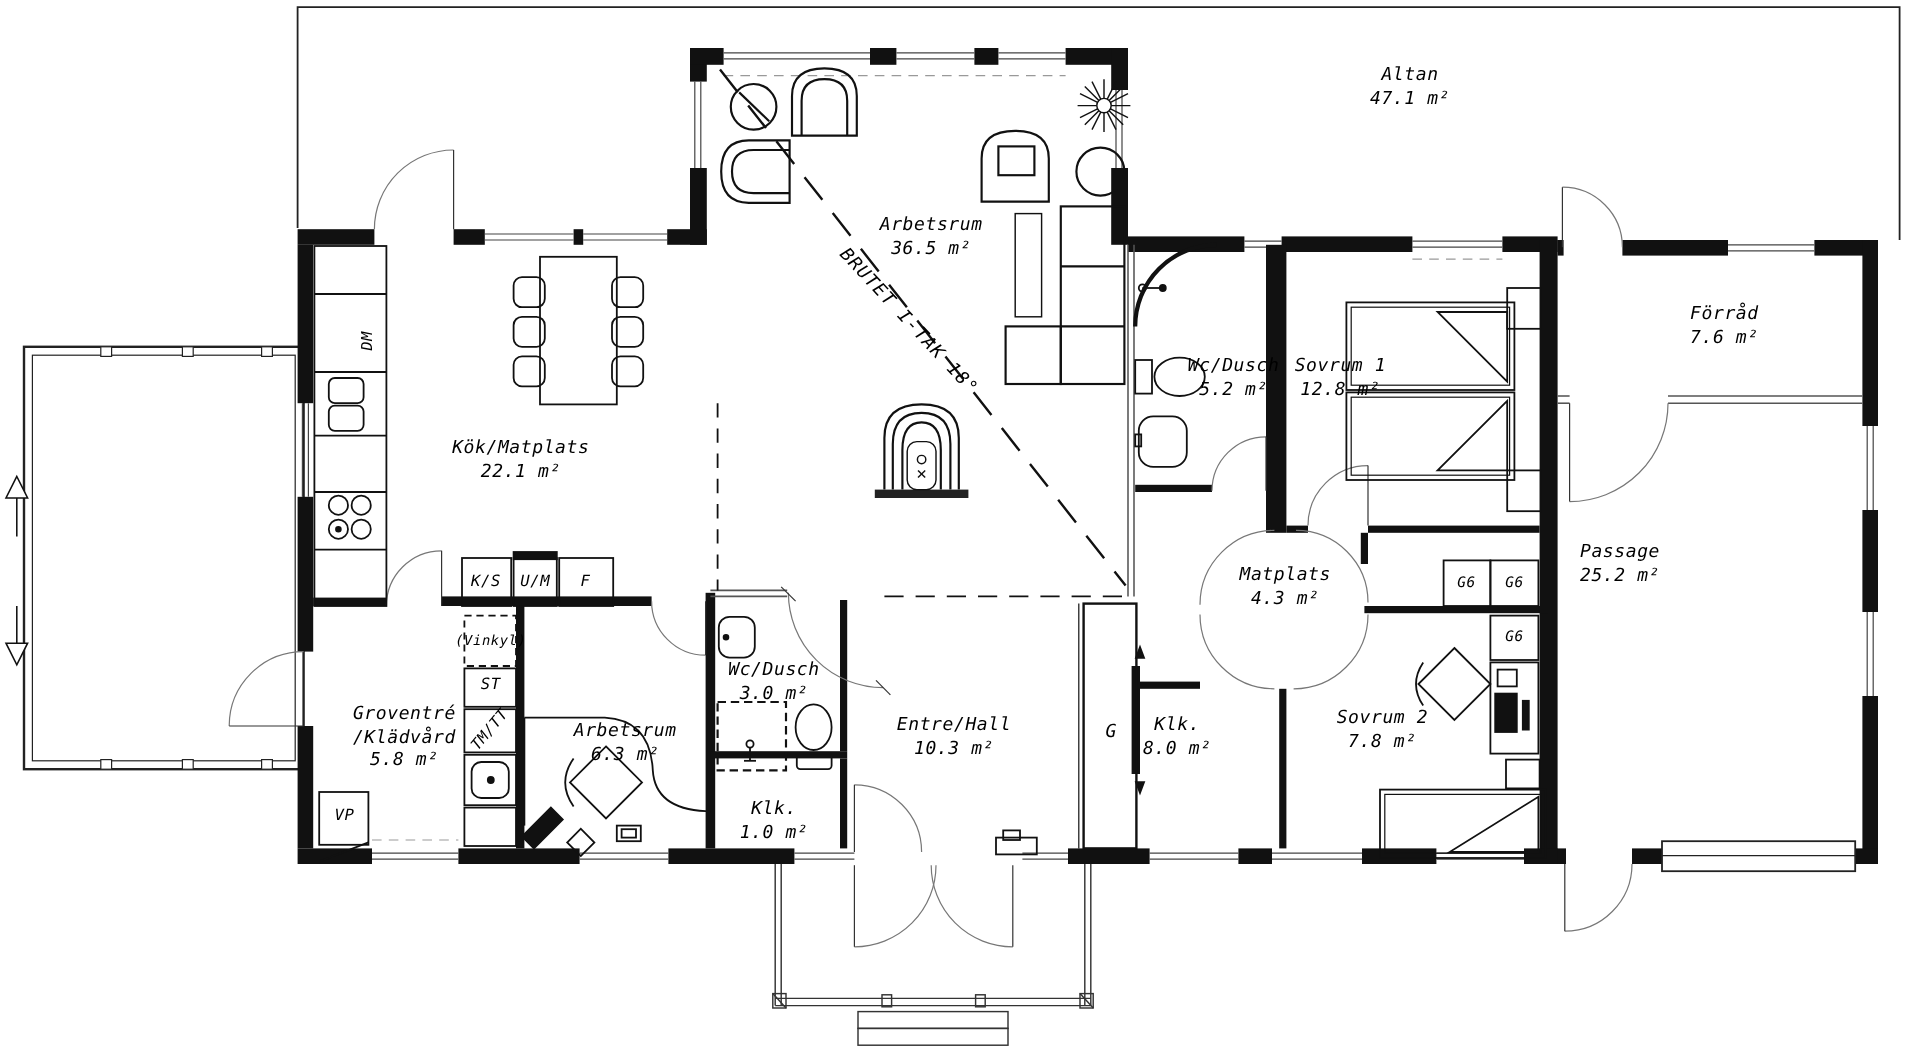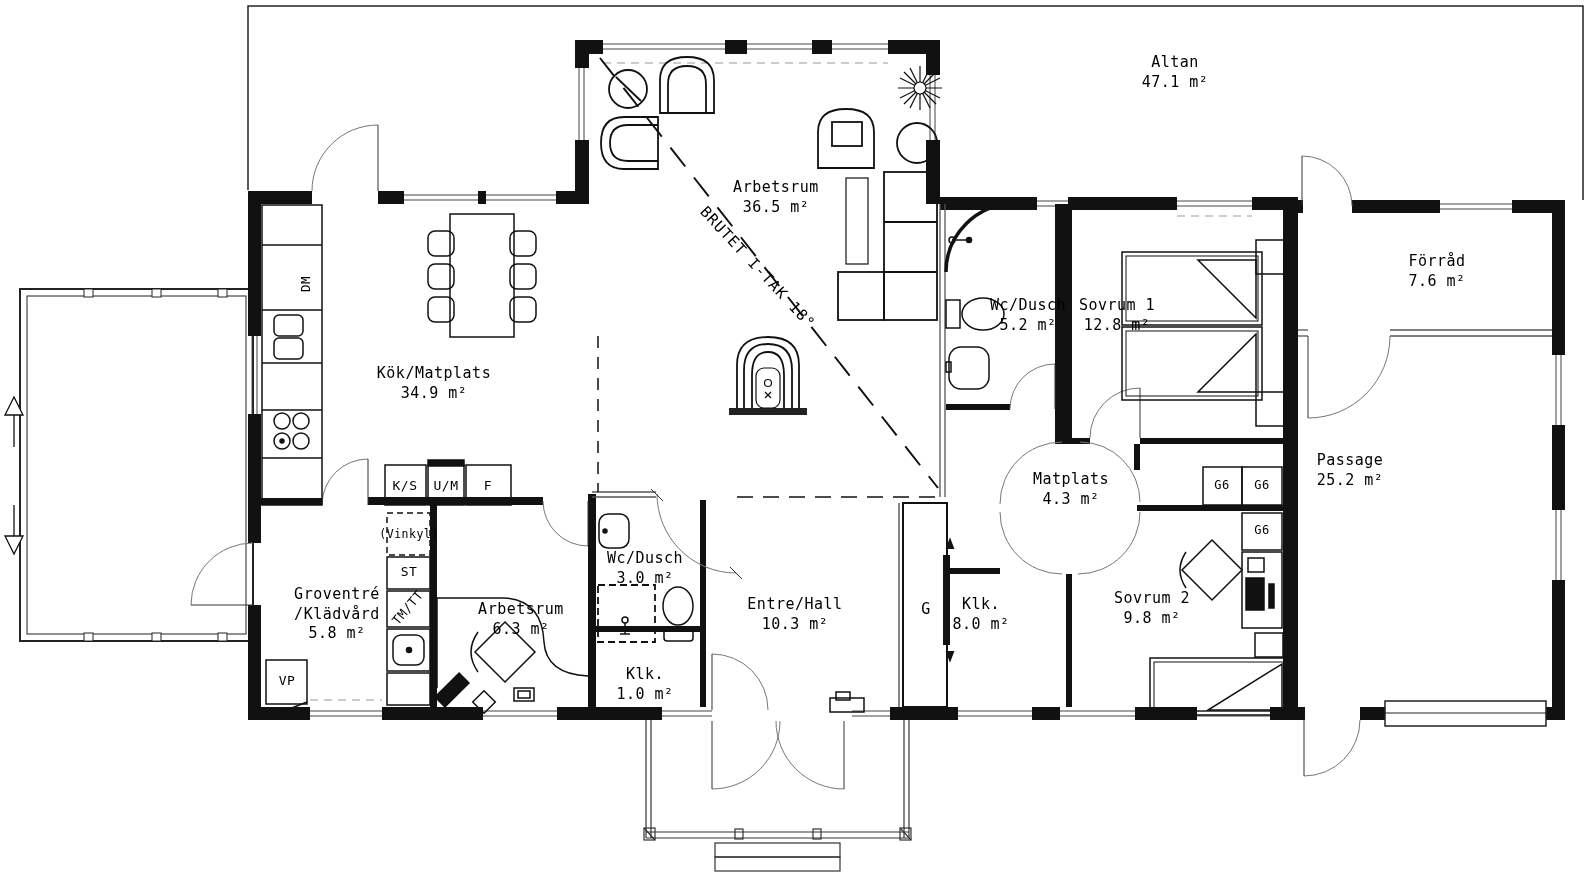--- a/index.html
+++ b/index.html
@@ -1,17 +1,17 @@
 <!DOCTYPE html>
 <html><head>
 <meta charset="utf-8">
 <style>
   html,body{margin:0;padding:0;background:#fff;}
   .plan{position:relative;width:1589px;height:872px;background:#fff;overflow:hidden;
-        font-family:"DejaVu Sans Mono", monospace;}
+        font-family:"DejaVu Sans Mono", monospace;font-style:italic;}
   .plan svg{position:absolute;left:0;top:0;}
   .lbl{position:absolute;transform:translate(-50%,-50%);text-align:center;color:#000;
        font-size:15px;line-height:1.3;white-space:nowrap;letter-spacing:.5px;}
   .sm{font-size:13px;}
   .xs{font-size:11.5px;text-align:right;}
   .rot45{transform:translate(-50%,-50%) rotate(47deg);}
   .rotTm{transform:translate(-50%,-50%) rotate(-50deg);font-size:12.5px;}
   .rotDm{transform:translate(-50%,-50%) rotate(-90deg);font-size:12.5px;}
 </style>
 </head>
@@ -385,33 +385,33 @@
     <rect x="1255" y="633" width="28" height="24"></rect>
     <rect x="1150" y="658" width="138" height="57"></rect>
     <rect x="1154" y="662" width="130" height="49" stroke-width="1"></rect>
     <polygon points="1282,664 1282,710 1208,710"></polygon>
   </g>
 
 </svg>
 
   <div class="lbl" style="left:1175px;top:72px"><span>Altan</span><br><span>47.1 m²</span></div>
   <div class="lbl" style="left:776px;top:197px"><span>Arbetsrum</span><br><span>36.5 m²</span></div>
-  <div class="lbl" style="left:434px;top:383px"><span>Kök/Matplats</span><br><span>34.9 m²</span></div>
+  <div class="lbl" style="left:434px;top:383px"><span>Kök/Matplats</span><br><span>22.1 m²</span></div>
   <div class="lbl" style="left:1028px;top:315px"><span>Wc/Dusch</span><br><span>5.2 m²</span></div>
   <div class="lbl" style="left:1117px;top:315px"><span>Sovrum 1</span><br><span>12.8 m²</span></div>
   <div class="lbl" style="left:1437px;top:271px"><span>Förråd</span><br><span>7.6 m²</span></div>
   <div class="lbl" style="left:1350px;top:470px"><span>Passage</span><br><span>25.2 m²</span></div>
   <div class="lbl" style="left:1071px;top:489px"><span>Matplats</span><br><span>4.3 m²</span></div>
   <div class="lbl" style="left:337px;top:614px"><span>Groventré</span><br><span>/Klädvård</span><br><span>5.8 m²</span></div>
   <div class="lbl" style="left:521px;top:619px"><span>Arbetsrum</span><br><span>6.3 m²</span></div>
   <div class="lbl" style="left:645px;top:568px"><span>Wc/Dusch</span><br><span>3.0 m²</span></div>
   <div class="lbl" style="left:795px;top:614px"><span>Entre/Hall</span><br><span>10.3 m²</span></div>
   <div class="lbl" style="left:645px;top:684px"><span>Klk.</span><br><span>1.0 m²</span></div>
   <div class="lbl" style="left:981px;top:614px"><span>Klk.</span><br><span>8.0 m²</span></div>
-  <div class="lbl" style="left:1152px;top:608px"><span>Sovrum 2</span><br><span>9.8 m²</span></div>
+  <div class="lbl" style="left:1152px;top:608px"><span>Sovrum 2</span><br><span>7.8 m²</span></div>
 
   <div class="lbl rot45" style="left:757px;top:268px;letter-spacing:1px"><span>BRUTET I-TAK 18°</span></div>
 
   <div class="lbl sm" style="left:405px;top:486px"><span>K/S</span></div>
   <div class="lbl sm" style="left:446px;top:486px"><span>U/M</span></div>
   <div class="lbl sm" style="left:488px;top:486px"><span>F</span></div>
   <div class="lbl xs" style="left:409px;top:534px"><span>(Vinkyl)</span></div>
   <div class="lbl sm" style="left:409px;top:572px"><span>ST</span></div>
   <div class="lbl rotTm" style="left:408px;top:608px"><span>TM/TT</span></div>
   <div class="lbl sm" style="left:287px;top:681px"><span>VP</span></div>

